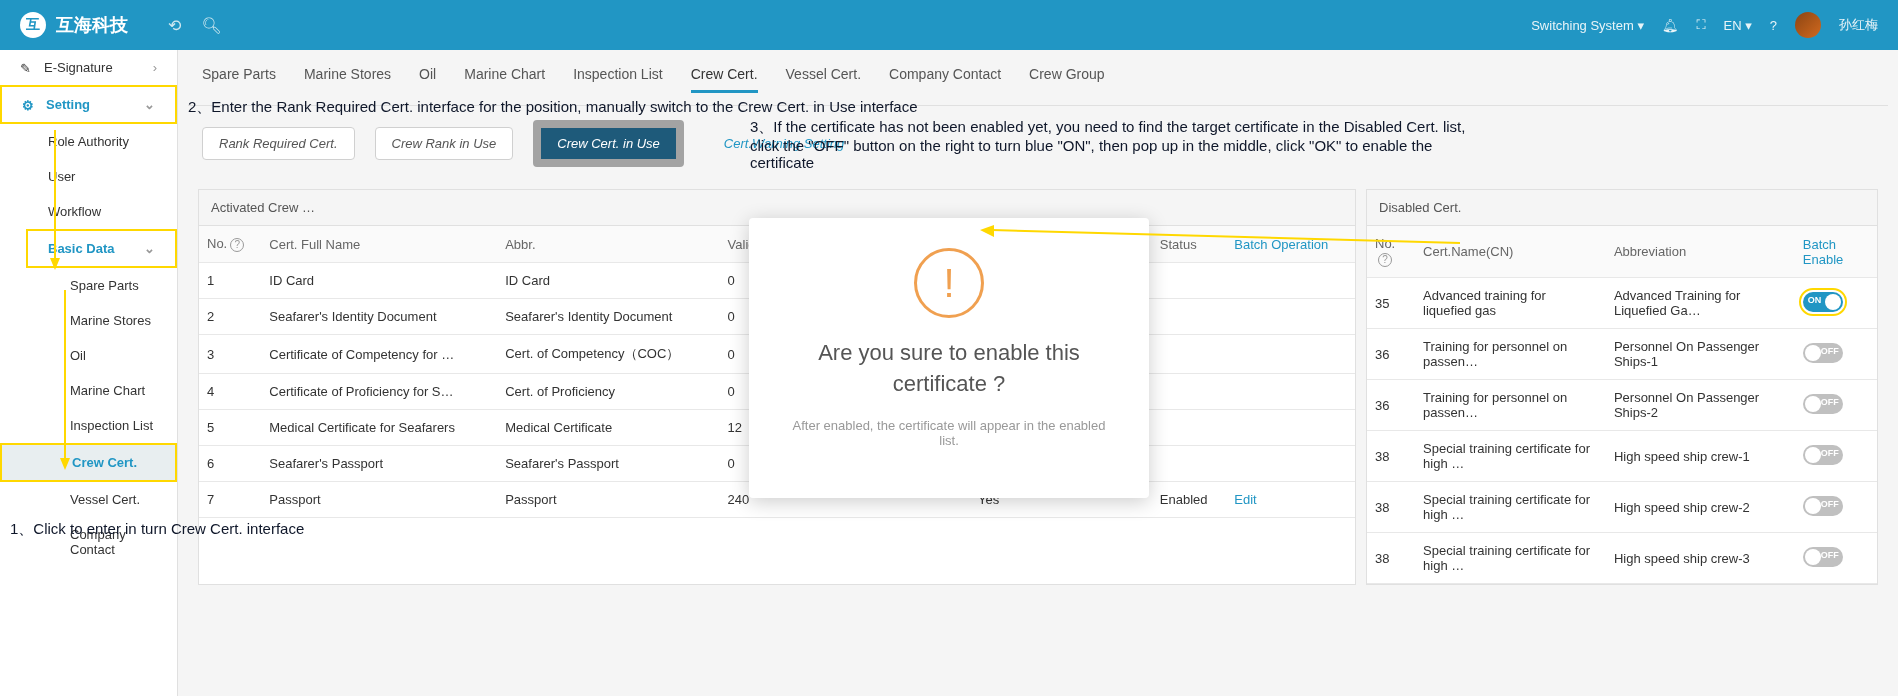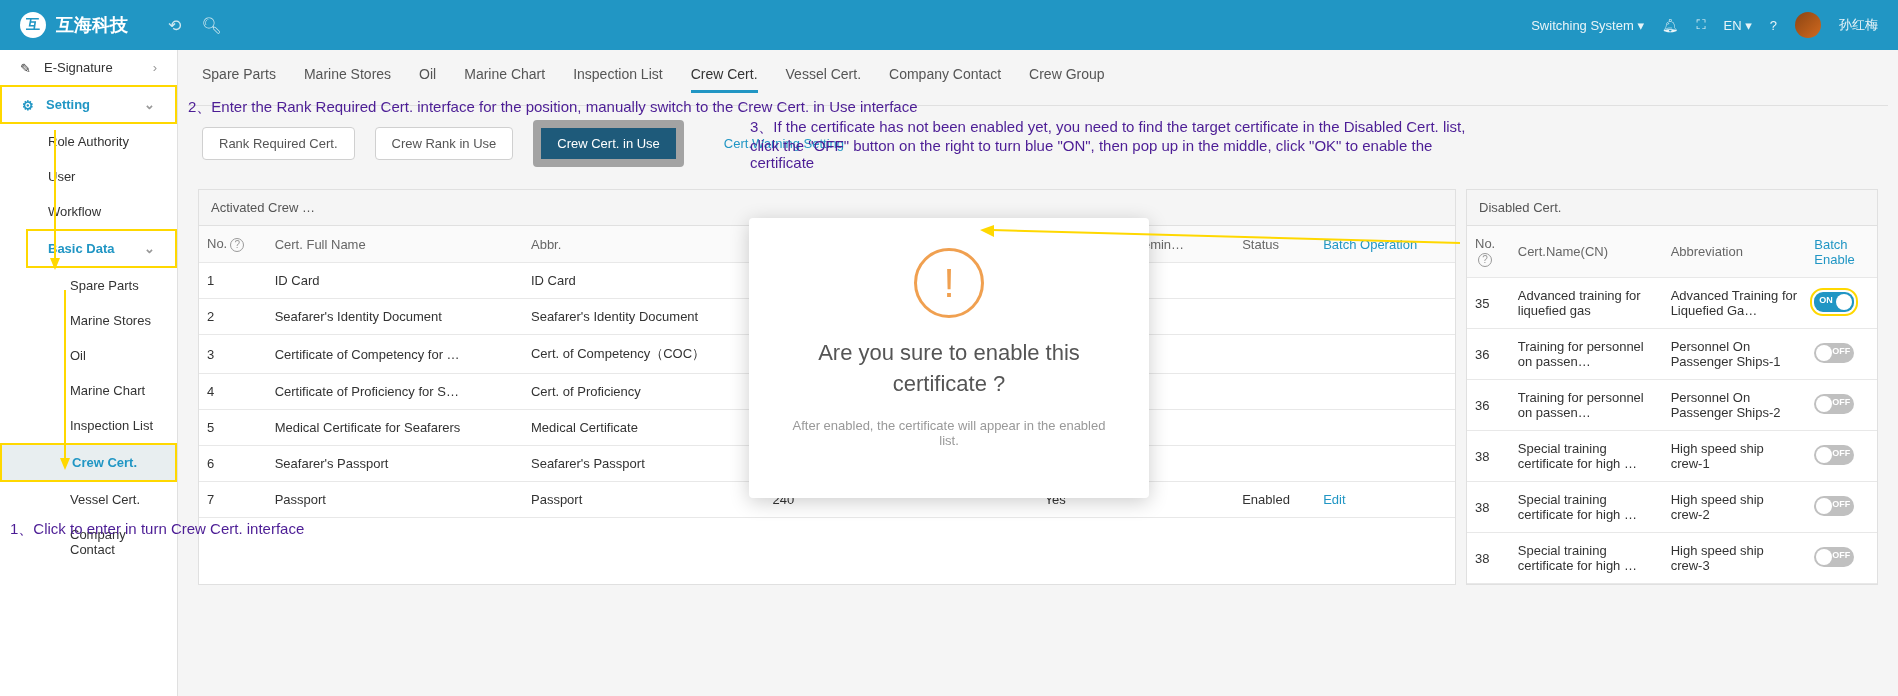--- a/index.html
+++ b/index.html
@@ -23,40 +23,40 @@
 .sidebar-item.selected-bg { background: #e8eef0; }
 .sidebar-sub { padding-left: 48px; }
 .chev { margin-left: auto; color: #999; }
 .side-icon { width: 14px; height: 14px; display: inline-block; }
 
 .content { flex: 1; padding: 8px 10px; overflow: hidden; position: relative; }
 .top-tabs { display: flex; gap: 28px; padding: 8px 14px 12px; border-bottom: 1px solid #e0e0e0; font-size: 14px; color: #555; }
 .top-tab { cursor: pointer; padding-bottom: 8px; }
 .top-tab.active { color: #333; border-bottom: 3px solid #2196c4; font-weight: 500; }
 
-.annot { position: absolute; color: #4c1d95; font-size: 15px; z-index: 5; font-weight: 500; }
-
-.sub-tabs { display: flex; gap: 20px; padding: 14px 14px; align-items: center; }
+.annot { position: absolute; color: #0f172a; font-size: 15px; z-index: 5; font-weight: 500; }
+
+.sub-tabs { display: flex; gap: 20px; padding: 14px 14px; align-items: center; font-style: italic; }
 .sub-tab { padding: 8px 16px; background: #fff; border: 1px solid #d0d0d0; border-radius: 4px; cursor: pointer; font-size: 13px; color: #555; }
 .sub-tab.active { background: #1e5a7a; color: #fff; border: 8px solid #a3a3a3; }
 .sub-link { color: #2196c4; font-size: 13px; cursor: pointer; margin-left: 20px; }
 
 .tables-row { display: flex; gap: 10px; padding: 8px 10px; }
 .table-container { background: #fff; border: 1px solid #e0e0e0; }
 .table-left { flex: 1; }
-.table-right { width: 412px; }
+.table-right { width: 512px; }
 .table-header { padding: 10px 12px; background: #f5f5f5; border-bottom: 1px solid #e0e0e0; font-size: 13px; color: #555; }
 table { width: 100%; border-collapse: collapse; font-size: 13px; }
 th, td { padding: 10px 8px; text-align: left; border-bottom: 1px solid #e8e8e8; color: #333; }
 th { background: #fafafa; font-weight: normal; color: #666; }
 .link-cell { color: #2196c4; cursor: pointer; }
 .help-icon { display: inline-block; width: 14px; height: 14px; border: 1px solid #999; border-radius: 50%; font-size: 10px; text-align: center; line-height: 12px; color: #999; margin-left: 3px; }
 
 .toggle { width: 40px; height: 20px; border-radius: 10px; position: relative; display: inline-block; cursor: pointer; }
-.toggle.on { background: #2196c4; border-radius: 9px; }
+.toggle.on { background: #2196c4; }
 .toggle.off { background: #c0c0c0; }
 .toggle-knob { width: 16px; height: 16px; background: #fff; border-radius: 50%; position: absolute; top: 2px; }
 .toggle.on .toggle-knob { right: 2px; }
 .toggle.off .toggle-knob { left: 2px; }
 .toggle-label { position: absolute; top: 3px; font-size: 9px; color: #fff; font-weight: bold; }
 .toggle.on .toggle-label { left: 5px; }
 .toggle.off .toggle-label { right: 4px; }
 .toggle.highlighted-toggle { outline: 2px solid #ffd800; outline-offset: 2px; }
 
 .modal-overlay { position: absolute; top: 0; left: 0; right: 0; bottom: 0; display: flex; align-items: center; justify-content: center; z-index: 100; pointer-events: none; }

